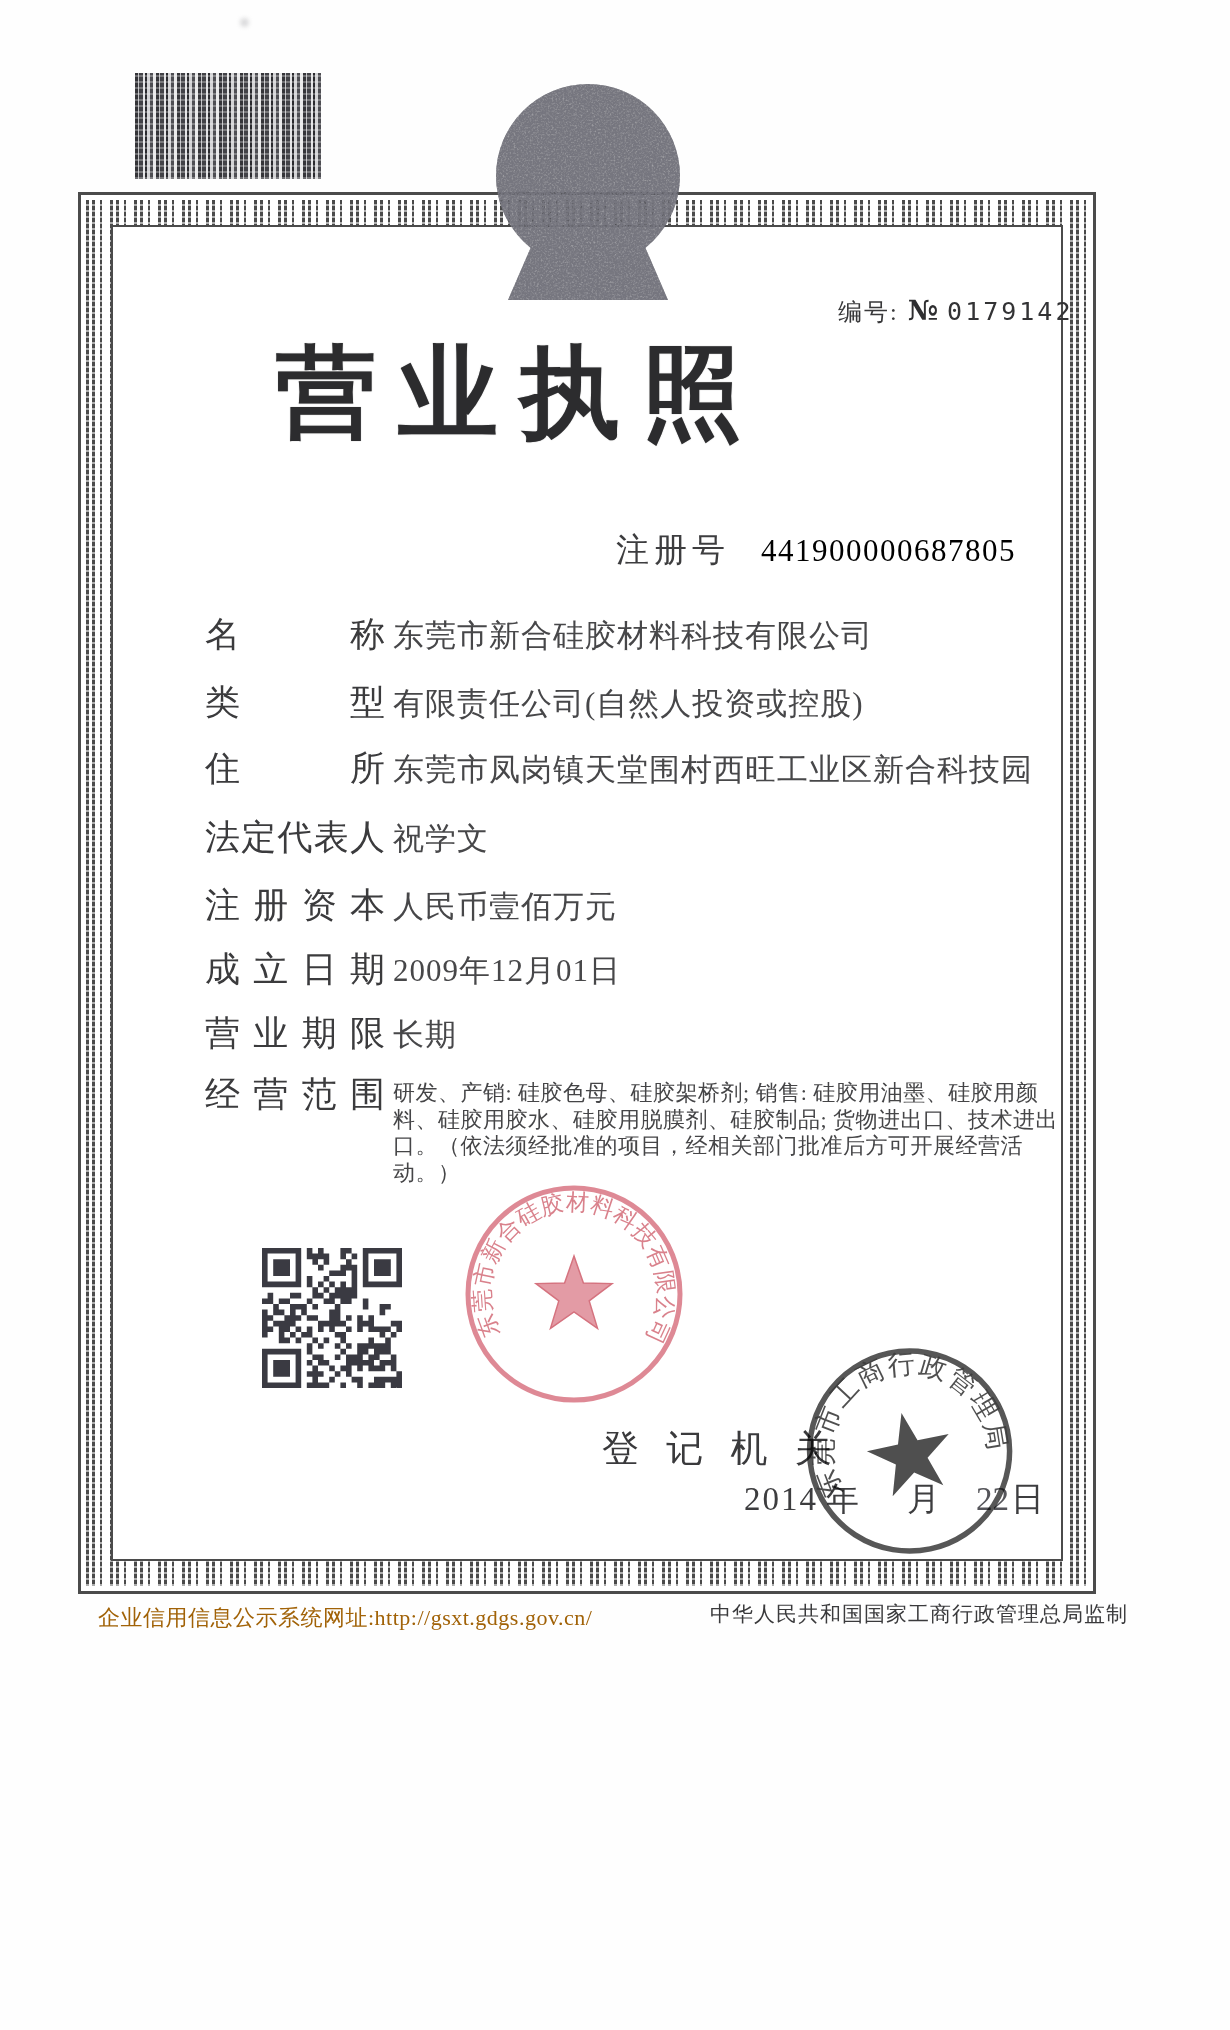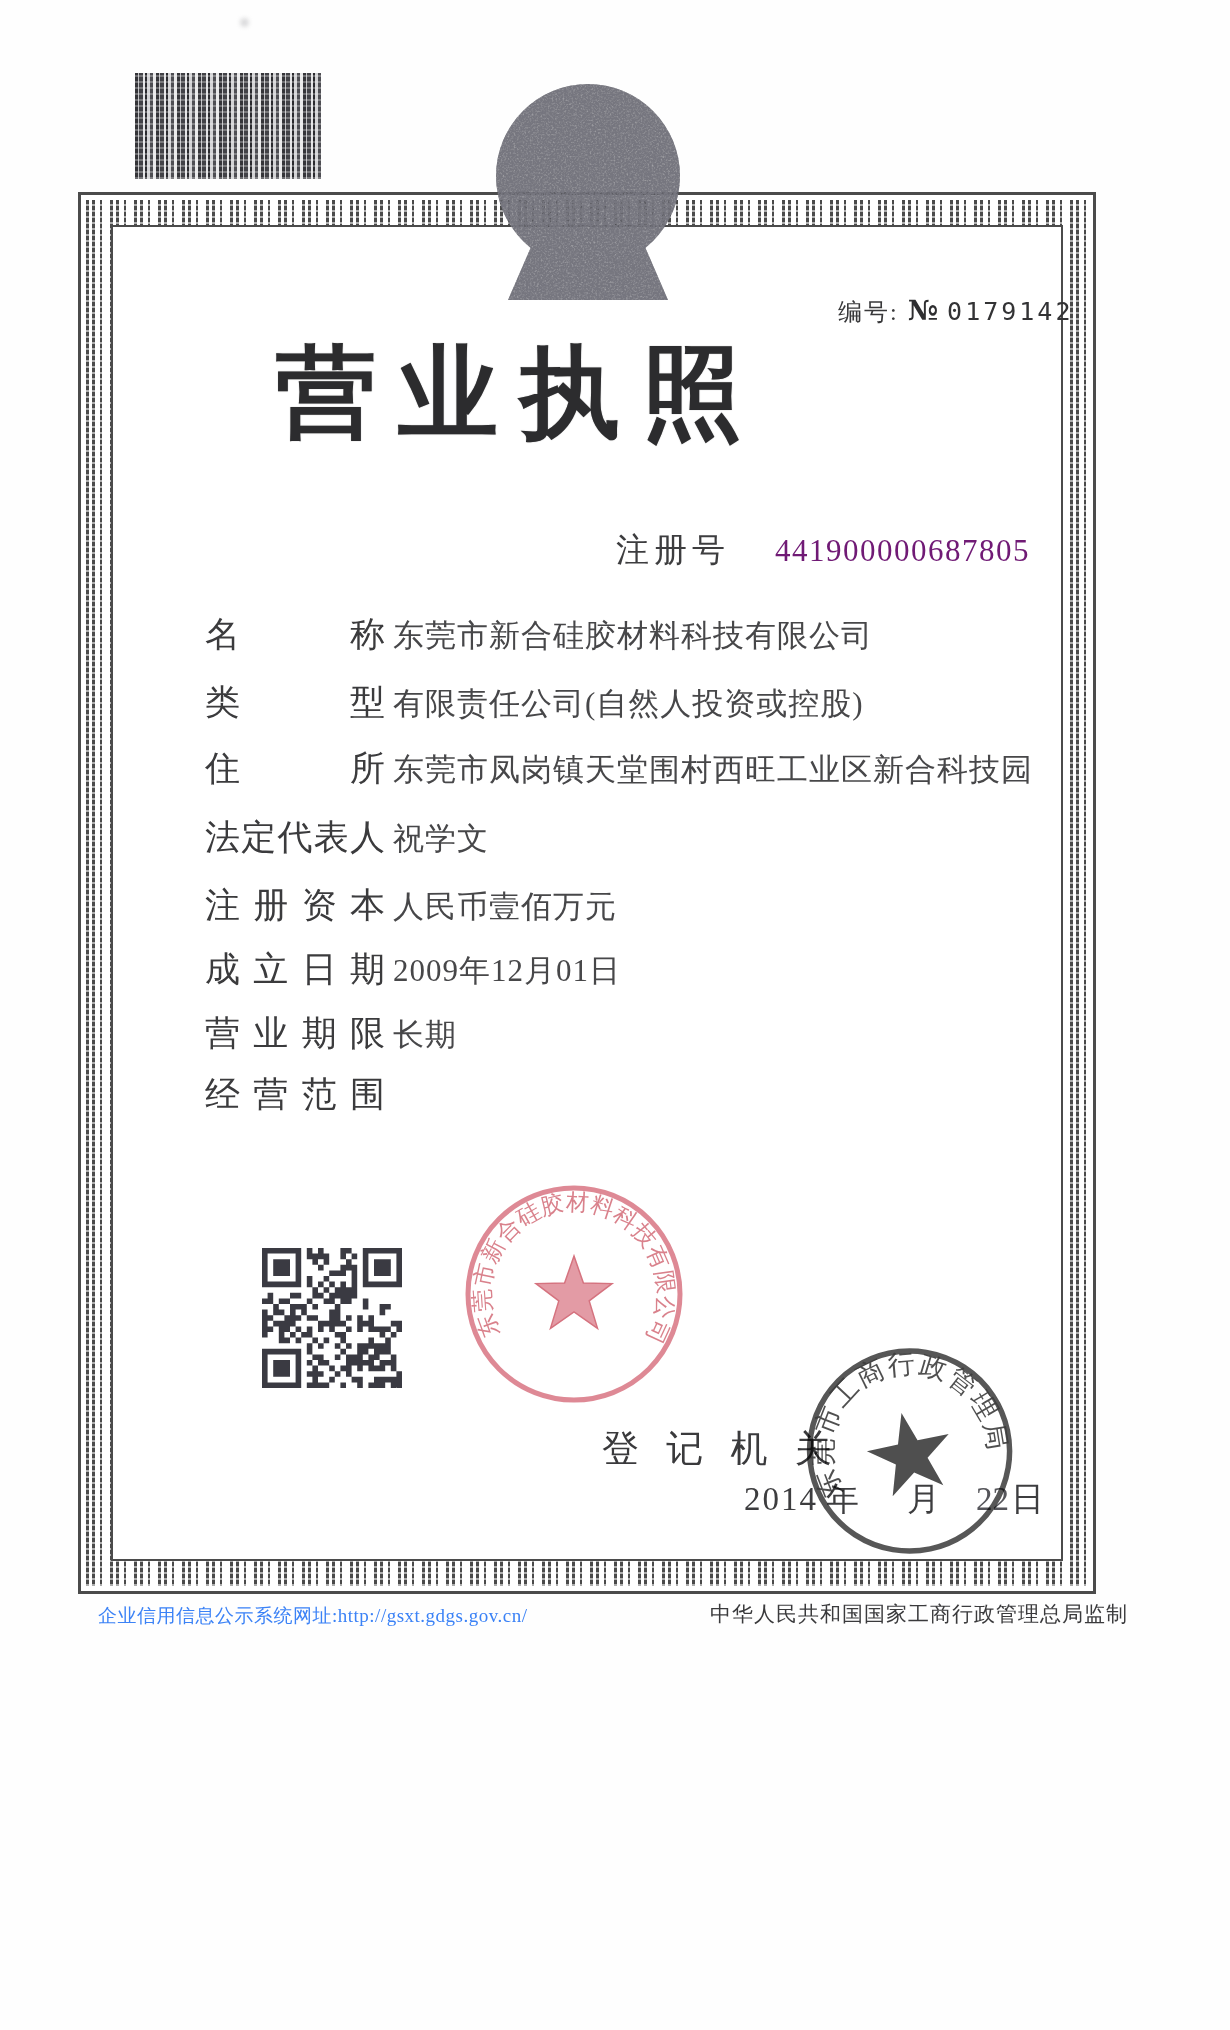--- a/index.html
+++ b/index.html
@@ -30,21 +30,21 @@
   #serial .lbl{font-size:24px;color:#38383a;letter-spacing:2px;}
   #serial .numero{font-family:"DejaVu Serif",serif;font-weight:bold;font-size:28px;color:#2e2e30;}
   #serial .num{font-family:"DejaVu Sans Mono",monospace;font-size:25px;letter-spacing:3px;color:#333335;margin-top:44px;}
 
   #title{left:276px;top:330px;width:466px;z-index:2;
     font-family:"Liberation Sans",sans-serif;font-weight:900;font-size:100px;line-height:1.25;
     color:#2c2c2e;text-align:justify;text-align-last:justify;text-shadow:0 0 1px rgba(80,80,80,.6);}
 
   #regline{left:616px;top:528px;z-index:2;display:flex;align-items:baseline;gap:31px;}
   #regline .lbl{font-size:33px;letter-spacing:5px;color:#3d3d3f;}
-  #regline .num{font-size:31px;letter-spacing:1.5px;color:#701a75;margin-left:14px;}
+  #regline .num{font-size:31px;letter-spacing:1.5px;color:#000000;}
 
   
   .row{position:absolute;left:205px;display:flex;gap:8px;z-index:2;align-items:flex-start;justify-content:center;}
   .flabel{width:180px;flex:0 0 180px;font-size:35px;line-height:48px;color:#3b3b3d;
           text-align:justify;text-align-last:justify;}
   .fvalue{width:670px;font-size:31px;line-height:46px;letter-spacing:1px;color:#474749;padding-top:2px;}
   .fvalue.small{font-size:22px;line-height:26.5px;letter-spacing:.5px;padding-top:9px;color:#454547;}
 
   
   #qr{left:262px;top:1248px;z-index:2;}
@@ -53,21 +53,21 @@
 
   #registrar{left:602px;top:1424px;z-index:2;font-size:37px;letter-spacing:9px;color:#3a3a3c;}
   #dateline{left:744px;top:1477px;z-index:2;display:flex;align-items:baseline;font-size:33px;color:#3d3d3f;}
   #dateline .y{letter-spacing:2px;}
   #dateline .u1{margin-left:8px;}
   #dateline .u2{margin-left:48px;}
   #dateline .d{margin-left:36px;color:#55555a;}
   #dateline .u3{margin-left:2px;}
 
   
-  #footer-left{left:98px;top:1603px;z-index:2;font-size:19px;letter-spacing:.5px;color:#3b82f6;}
+  #footer-left{left:98px;top:1603px;z-index:2;font-size:22px;letter-spacing:.5px;color:#a16207;}
   #footer-right{left:710px;top:1600px;z-index:2;font-size:21px;letter-spacing:1px;color:#3a3a3c;}
 
   .smudge{z-index:0;background:#9a9a9e;border-radius:50%;filter:blur(2px);opacity:.35;}
 </style>
 </head>
 <body>
 
 <div id="page">
 
   <div class="abs smudge" style="left:166px;top:394px;width:14px;height:8px;"></div>
@@ -137,20 +137,21 @@
   <div class="row" style="top:946px">
     <div class="flabel">成立日期</div>
     <div class="fvalue">2009年12月01日</div>
   </div>
   <div class="row" style="top:1010px">
     <div class="flabel">营业期限</div>
     <div class="fvalue">长期</div>
   </div>
   <div class="row" style="top:1071px">
     <div class="flabel">经营范围</div>
+    <div class="fvalue small">研发、产销: 硅胶色母、硅胶架桥剂; 销售: 硅胶用油墨、硅胶用颜料、硅胶用胶水、硅胶用脱膜剂、硅胶制品; 货物进出口、技术进出口。（依法须经批准的项目，经相关部门批准后方可开展经营活动。）</div>
   </div>
 
   <div id="qr" class="abs">
     <svg id="qr-svg" width="140" height="140" viewBox="0 0 140 140">
         <path d="M0.0 0.0h5.6v5.6h-5.6zM5.6 0.0h5.6v5.6h-5.6zM11.2 0.0h5.6v5.6h-5.6zM16.8 0.0h5.6v5.6h-5.6zM22.4 0.0h5.6v5.6h-5.6zM28.0 0.0h5.6v5.6h-5.6zM33.6 0.0h5.6v5.6h-5.6zM44.8 0.0h5.6v5.6h-5.6zM56.0 0.0h5.6v5.6h-5.6zM78.4 0.0h5.6v5.6h-5.6zM84.0 0.0h5.6v5.6h-5.6zM100.8 0.0h5.6v5.6h-5.6zM106.4 0.0h5.6v5.6h-5.6zM112.0 0.0h5.6v5.6h-5.6zM117.6 0.0h5.6v5.6h-5.6zM123.2 0.0h5.6v5.6h-5.6zM128.8 0.0h5.6v5.6h-5.6zM134.4 0.0h5.6v5.6h-5.6zM0.0 5.6h5.6v5.6h-5.6zM33.6 5.6h5.6v5.6h-5.6zM44.8 5.6h5.6v5.6h-5.6zM50.4 5.6h5.6v5.6h-5.6zM56.0 5.6h5.6v5.6h-5.6zM61.6 5.6h5.6v5.6h-5.6zM78.4 5.6h5.6v5.6h-5.6zM89.6 5.6h5.6v5.6h-5.6zM100.8 5.6h5.6v5.6h-5.6zM134.4 5.6h5.6v5.6h-5.6zM0.0 11.2h5.6v5.6h-5.6zM11.2 11.2h5.6v5.6h-5.6zM16.8 11.2h5.6v5.6h-5.6zM22.4 11.2h5.6v5.6h-5.6zM33.6 11.2h5.6v5.6h-5.6zM50.4 11.2h5.6v5.6h-5.6zM61.6 11.2h5.6v5.6h-5.6zM84.0 11.2h5.6v5.6h-5.6zM100.8 11.2h5.6v5.6h-5.6zM112.0 11.2h5.6v5.6h-5.6zM117.6 11.2h5.6v5.6h-5.6zM123.2 11.2h5.6v5.6h-5.6zM134.4 11.2h5.6v5.6h-5.6zM0.0 16.8h5.6v5.6h-5.6zM11.2 16.8h5.6v5.6h-5.6zM16.8 16.8h5.6v5.6h-5.6zM22.4 16.8h5.6v5.6h-5.6zM33.6 16.8h5.6v5.6h-5.6zM56.0 16.8h5.6v5.6h-5.6zM78.4 16.8h5.6v5.6h-5.6zM84.0 16.8h5.6v5.6h-5.6zM89.6 16.8h5.6v5.6h-5.6zM100.8 16.8h5.6v5.6h-5.6zM112.0 16.8h5.6v5.6h-5.6zM117.6 16.8h5.6v5.6h-5.6zM123.2 16.8h5.6v5.6h-5.6zM134.4 16.8h5.6v5.6h-5.6zM0.0 22.4h5.6v5.6h-5.6zM11.2 22.4h5.6v5.6h-5.6zM16.8 22.4h5.6v5.6h-5.6zM22.4 22.4h5.6v5.6h-5.6zM33.6 22.4h5.6v5.6h-5.6zM67.2 22.4h5.6v5.6h-5.6zM72.8 22.4h5.6v5.6h-5.6zM78.4 22.4h5.6v5.6h-5.6zM89.6 22.4h5.6v5.6h-5.6zM100.8 22.4h5.6v5.6h-5.6zM112.0 22.4h5.6v5.6h-5.6zM117.6 22.4h5.6v5.6h-5.6zM123.2 22.4h5.6v5.6h-5.6zM134.4 22.4h5.6v5.6h-5.6zM0.0 28.0h5.6v5.6h-5.6zM33.6 28.0h5.6v5.6h-5.6zM44.8 28.0h5.6v5.6h-5.6zM61.6 28.0h5.6v5.6h-5.6zM89.6 28.0h5.6v5.6h-5.6zM100.8 28.0h5.6v5.6h-5.6zM134.4 28.0h5.6v5.6h-5.6zM0.0 33.6h5.6v5.6h-5.6zM5.6 33.6h5.6v5.6h-5.6zM11.2 33.6h5.6v5.6h-5.6zM16.8 33.6h5.6v5.6h-5.6zM22.4 33.6h5.6v5.6h-5.6zM28.0 33.6h5.6v5.6h-5.6zM33.6 33.6h5.6v5.6h-5.6zM44.8 33.6h5.6v5.6h-5.6zM56.0 33.6h5.6v5.6h-5.6zM67.2 33.6h5.6v5.6h-5.6zM78.4 33.6h5.6v5.6h-5.6zM89.6 33.6h5.6v5.6h-5.6zM100.8 33.6h5.6v5.6h-5.6zM106.4 33.6h5.6v5.6h-5.6zM112.0 33.6h5.6v5.6h-5.6zM117.6 33.6h5.6v5.6h-5.6zM123.2 33.6h5.6v5.6h-5.6zM128.8 33.6h5.6v5.6h-5.6zM134.4 33.6h5.6v5.6h-5.6zM50.4 39.2h5.6v5.6h-5.6zM61.6 39.2h5.6v5.6h-5.6zM72.8 39.2h5.6v5.6h-5.6zM78.4 39.2h5.6v5.6h-5.6zM84.0 39.2h5.6v5.6h-5.6zM89.6 39.2h5.6v5.6h-5.6zM5.6 44.8h5.6v5.6h-5.6zM28.0 44.8h5.6v5.6h-5.6zM33.6 44.8h5.6v5.6h-5.6zM50.4 44.8h5.6v5.6h-5.6zM56.0 44.8h5.6v5.6h-5.6zM67.2 44.8h5.6v5.6h-5.6zM72.8 44.8h5.6v5.6h-5.6zM78.4 44.8h5.6v5.6h-5.6zM84.0 44.8h5.6v5.6h-5.6zM89.6 44.8h5.6v5.6h-5.6zM0.0 50.4h5.6v5.6h-5.6zM5.6 50.4h5.6v5.6h-5.6zM16.8 50.4h5.6v5.6h-5.6zM22.4 50.4h5.6v5.6h-5.6zM44.8 50.4h5.6v5.6h-5.6zM61.6 50.4h5.6v5.6h-5.6zM67.2 50.4h5.6v5.6h-5.6zM78.4 50.4h5.6v5.6h-5.6zM84.0 50.4h5.6v5.6h-5.6zM100.8 50.4h5.6v5.6h-5.6zM11.2 56.0h5.6v5.6h-5.6zM28.0 56.0h5.6v5.6h-5.6zM33.6 56.0h5.6v5.6h-5.6zM39.2 56.0h5.6v5.6h-5.6zM50.4 56.0h5.6v5.6h-5.6zM72.8 56.0h5.6v5.6h-5.6zM100.8 56.0h5.6v5.6h-5.6zM117.6 56.0h5.6v5.6h-5.6zM123.2 56.0h5.6v5.6h-5.6zM0.0 61.6h5.6v5.6h-5.6zM11.2 61.6h5.6v5.6h-5.6zM16.8 61.6h5.6v5.6h-5.6zM28.0 61.6h5.6v5.6h-5.6zM39.2 61.6h5.6v5.6h-5.6zM67.2 61.6h5.6v5.6h-5.6zM72.8 61.6h5.6v5.6h-5.6zM117.6 61.6h5.6v5.6h-5.6zM0.0 67.2h5.6v5.6h-5.6zM5.6 67.2h5.6v5.6h-5.6zM22.4 67.2h5.6v5.6h-5.6zM28.0 67.2h5.6v5.6h-5.6zM33.6 67.2h5.6v5.6h-5.6zM44.8 67.2h5.6v5.6h-5.6zM50.4 67.2h5.6v5.6h-5.6zM67.2 67.2h5.6v5.6h-5.6zM72.8 67.2h5.6v5.6h-5.6zM84.0 67.2h5.6v5.6h-5.6zM95.2 67.2h5.6v5.6h-5.6zM106.4 67.2h5.6v5.6h-5.6zM0.0 72.8h5.6v5.6h-5.6zM11.2 72.8h5.6v5.6h-5.6zM16.8 72.8h5.6v5.6h-5.6zM22.4 72.8h5.6v5.6h-5.6zM28.0 72.8h5.6v5.6h-5.6zM56.0 72.8h5.6v5.6h-5.6zM61.6 72.8h5.6v5.6h-5.6zM67.2 72.8h5.6v5.6h-5.6zM72.8 72.8h5.6v5.6h-5.6zM78.4 72.8h5.6v5.6h-5.6zM95.2 72.8h5.6v5.6h-5.6zM100.8 72.8h5.6v5.6h-5.6zM106.4 72.8h5.6v5.6h-5.6zM128.8 72.8h5.6v5.6h-5.6zM134.4 72.8h5.6v5.6h-5.6zM0.0 78.4h5.6v5.6h-5.6zM5.6 78.4h5.6v5.6h-5.6zM16.8 78.4h5.6v5.6h-5.6zM22.4 78.4h5.6v5.6h-5.6zM33.6 78.4h5.6v5.6h-5.6zM44.8 78.4h5.6v5.6h-5.6zM56.0 78.4h5.6v5.6h-5.6zM67.2 78.4h5.6v5.6h-5.6zM84.0 78.4h5.6v5.6h-5.6zM95.2 78.4h5.6v5.6h-5.6zM106.4 78.4h5.6v5.6h-5.6zM112.0 78.4h5.6v5.6h-5.6zM117.6 78.4h5.6v5.6h-5.6zM123.2 78.4h5.6v5.6h-5.6zM134.4 78.4h5.6v5.6h-5.6zM0.0 84.0h5.6v5.6h-5.6zM16.8 84.0h5.6v5.6h-5.6zM28.0 84.0h5.6v5.6h-5.6zM39.2 84.0h5.6v5.6h-5.6zM44.8 84.0h5.6v5.6h-5.6zM72.8 84.0h5.6v5.6h-5.6zM78.4 84.0h5.6v5.6h-5.6zM117.6 84.0h5.6v5.6h-5.6zM128.8 84.0h5.6v5.6h-5.6zM16.8 89.6h5.6v5.6h-5.6zM22.4 89.6h5.6v5.6h-5.6zM33.6 89.6h5.6v5.6h-5.6zM50.4 89.6h5.6v5.6h-5.6zM61.6 89.6h5.6v5.6h-5.6zM78.4 89.6h5.6v5.6h-5.6zM106.4 89.6h5.6v5.6h-5.6zM123.2 89.6h5.6v5.6h-5.6zM44.8 95.2h5.6v5.6h-5.6zM56.0 95.2h5.6v5.6h-5.6zM72.8 95.2h5.6v5.6h-5.6zM84.0 95.2h5.6v5.6h-5.6zM95.2 95.2h5.6v5.6h-5.6zM100.8 95.2h5.6v5.6h-5.6zM106.4 95.2h5.6v5.6h-5.6zM112.0 95.2h5.6v5.6h-5.6zM117.6 95.2h5.6v5.6h-5.6zM123.2 95.2h5.6v5.6h-5.6zM0.0 100.8h5.6v5.6h-5.6zM5.6 100.8h5.6v5.6h-5.6zM11.2 100.8h5.6v5.6h-5.6zM16.8 100.8h5.6v5.6h-5.6zM22.4 100.8h5.6v5.6h-5.6zM28.0 100.8h5.6v5.6h-5.6zM33.6 100.8h5.6v5.6h-5.6zM44.8 100.8h5.6v5.6h-5.6zM78.4 100.8h5.6v5.6h-5.6zM95.2 100.8h5.6v5.6h-5.6zM100.8 100.8h5.6v5.6h-5.6zM112.0 100.8h5.6v5.6h-5.6zM117.6 100.8h5.6v5.6h-5.6zM123.2 100.8h5.6v5.6h-5.6zM0.0 106.4h5.6v5.6h-5.6zM33.6 106.4h5.6v5.6h-5.6zM50.4 106.4h5.6v5.6h-5.6zM56.0 106.4h5.6v5.6h-5.6zM72.8 106.4h5.6v5.6h-5.6zM84.0 106.4h5.6v5.6h-5.6zM89.6 106.4h5.6v5.6h-5.6zM95.2 106.4h5.6v5.6h-5.6zM106.4 106.4h5.6v5.6h-5.6zM112.0 106.4h5.6v5.6h-5.6zM128.8 106.4h5.6v5.6h-5.6zM0.0 112.0h5.6v5.6h-5.6zM11.2 112.0h5.6v5.6h-5.6zM16.8 112.0h5.6v5.6h-5.6zM22.4 112.0h5.6v5.6h-5.6zM33.6 112.0h5.6v5.6h-5.6zM44.8 112.0h5.6v5.6h-5.6zM56.0 112.0h5.6v5.6h-5.6zM61.6 112.0h5.6v5.6h-5.6zM84.0 112.0h5.6v5.6h-5.6zM89.6 112.0h5.6v5.6h-5.6zM95.2 112.0h5.6v5.6h-5.6zM100.8 112.0h5.6v5.6h-5.6zM106.4 112.0h5.6v5.6h-5.6zM117.6 112.0h5.6v5.6h-5.6zM123.2 112.0h5.6v5.6h-5.6zM128.8 112.0h5.6v5.6h-5.6zM0.0 117.6h5.6v5.6h-5.6zM11.2 117.6h5.6v5.6h-5.6zM16.8 117.6h5.6v5.6h-5.6zM22.4 117.6h5.6v5.6h-5.6zM33.6 117.6h5.6v5.6h-5.6zM50.4 117.6h5.6v5.6h-5.6zM67.2 117.6h5.6v5.6h-5.6zM78.4 117.6h5.6v5.6h-5.6zM84.0 117.6h5.6v5.6h-5.6zM95.2 117.6h5.6v5.6h-5.6zM106.4 117.6h5.6v5.6h-5.6zM112.0 117.6h5.6v5.6h-5.6zM117.6 117.6h5.6v5.6h-5.6zM128.8 117.6h5.6v5.6h-5.6zM0.0 123.2h5.6v5.6h-5.6zM11.2 123.2h5.6v5.6h-5.6zM16.8 123.2h5.6v5.6h-5.6zM22.4 123.2h5.6v5.6h-5.6zM33.6 123.2h5.6v5.6h-5.6zM44.8 123.2h5.6v5.6h-5.6zM50.4 123.2h5.6v5.6h-5.6zM56.0 123.2h5.6v5.6h-5.6zM72.8 123.2h5.6v5.6h-5.6zM84.0 123.2h5.6v5.6h-5.6zM134.4 123.2h5.6v5.6h-5.6zM0.0 128.8h5.6v5.6h-5.6zM33.6 128.8h5.6v5.6h-5.6zM50.4 128.8h5.6v5.6h-5.6zM67.2 128.8h5.6v5.6h-5.6zM89.6 128.8h5.6v5.6h-5.6zM95.2 128.8h5.6v5.6h-5.6zM112.0 128.8h5.6v5.6h-5.6zM117.6 128.8h5.6v5.6h-5.6zM123.2 128.8h5.6v5.6h-5.6zM128.8 128.8h5.6v5.6h-5.6zM134.4 128.8h5.6v5.6h-5.6zM0.0 134.4h5.6v5.6h-5.6zM5.6 134.4h5.6v5.6h-5.6zM11.2 134.4h5.6v5.6h-5.6zM16.8 134.4h5.6v5.6h-5.6zM22.4 134.4h5.6v5.6h-5.6zM28.0 134.4h5.6v5.6h-5.6zM33.6 134.4h5.6v5.6h-5.6zM44.8 134.4h5.6v5.6h-5.6zM50.4 134.4h5.6v5.6h-5.6zM56.0 134.4h5.6v5.6h-5.6zM61.6 134.4h5.6v5.6h-5.6zM78.4 134.4h5.6v5.6h-5.6zM95.2 134.4h5.6v5.6h-5.6zM106.4 134.4h5.6v5.6h-5.6zM112.0 134.4h5.6v5.6h-5.6zM117.6 134.4h5.6v5.6h-5.6zM128.8 134.4h5.6v5.6h-5.6zM134.4 134.4h5.6v5.6h-5.6z" fill="#3a3a42"></path>
       </svg>
   </div>
 
   <div id="red-seal" class="abs">
     <svg width="240" height="240" viewBox="0 0 240 240">

